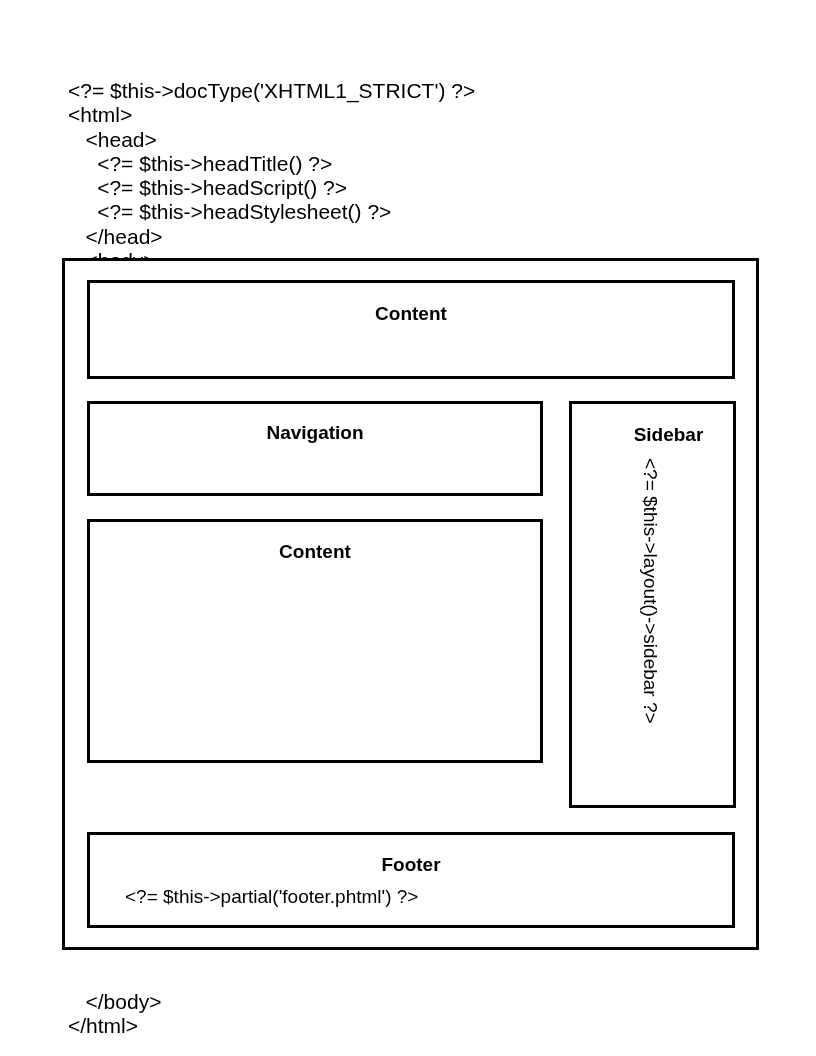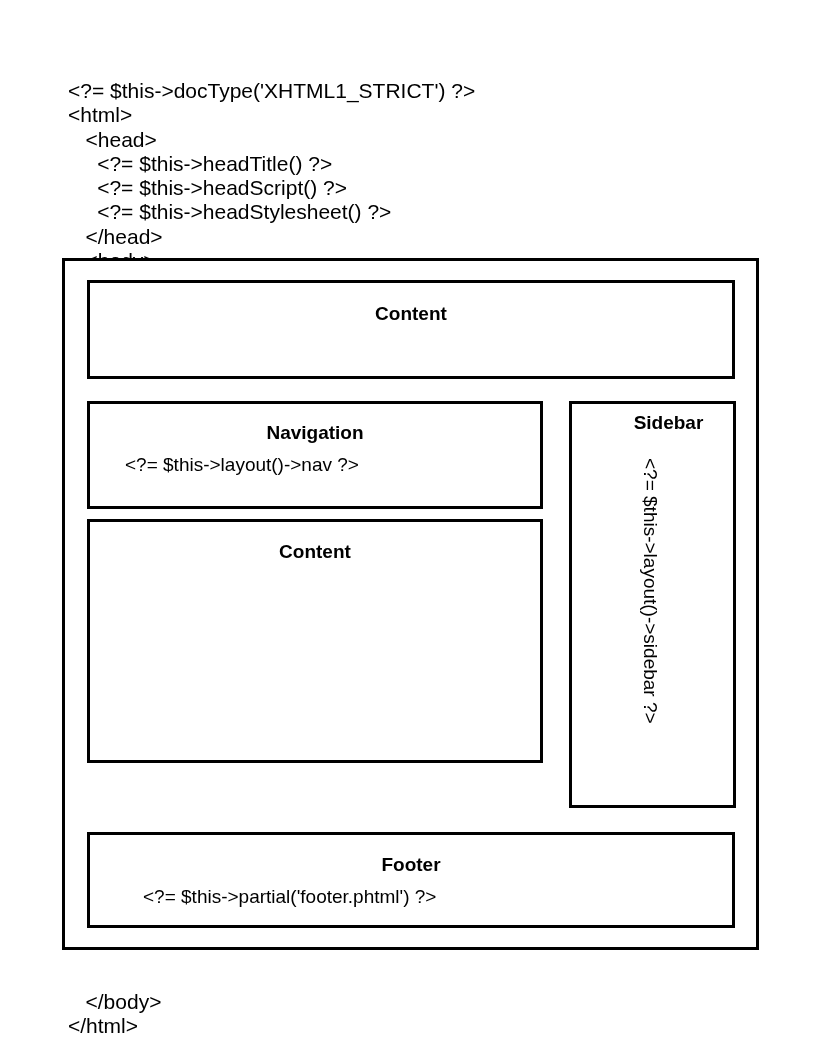--- a/index.html
+++ b/index.html
@@ -63,32 +63,32 @@
     line-height: 22px;
     white-space: nowrap;
   }
 
   
   #region-header { left: 87px;  top: 280px; width: 648px; height: 99px; }
   #region-header .region-title { top: 20px; }
   #region-header .region-code  { left: 35px; top: 52px; }
 
   
-  #region-nav { left: 87px;  top: 401px; width: 456px; height: 108px; }
+  #region-nav { left: 87px;  top: 401px; width: 456px; height: 95px; }
   #region-nav .region-title { top: 18px; }
   #region-nav .region-code  { left: 35px; top: 50px; }
 
   
   #region-content { left: 87px; top: 519px; width: 456px; height: 244px; }
   #region-content .region-title { top: 19px; }
   #region-content .region-code  { left: 35px; top: 51px; }
 
   
   #region-sidebar { left: 569px; top: 401px; width: 167px; height: 407px; }
-  #region-sidebar .region-title { top: 8px; margin-left: 32px; }
+  #region-sidebar .region-title { top: 20px; margin-left: 32px; }
   #sidebar-code-rot {
     position: absolute;
     left: 50%;
     top: 54px;
     width: 0;
     height: 0;
   }
   #sidebar-code-rot .rot-text {
     position: absolute;
     transform-origin: 0 0;
@@ -97,21 +97,21 @@
     line-height: 19px;
     white-space: nowrap;
     left: 0;
     top: 0;
     margin-left: 7px;
   }
 
   
   #region-footer { left: 87px; top: 832px; width: 648px; height: 96px; }
   #region-footer .region-title { top: 19px; }
-  #region-footer .region-code  { left: 53px; top: 51px; text-align: right; }
+  #region-footer .region-code  { left: 35px; top: 51px; text-align: right; }
 </style>
 </head>
 <body>
 
 <pre class="code-block" id="code-top">&lt;?= $this-&gt;docType('XHTML1_STRICT') ?&gt;
 &lt;html&gt;
    &lt;head&gt;
      &lt;?= $this-&gt;headTitle() ?&gt;
      &lt;?= $this-&gt;headScript() ?&gt;
      &lt;?= $this-&gt;headStylesheet() ?&gt;
@@ -119,21 +119,20 @@
    &lt;body&gt;</pre>
 
 <div id="outer-frame"></div>
 
 <div class="region" id="region-header">
   <div class="region-title">Content</div>
 </div>
 
 <div class="region" id="region-nav">
   <div class="region-title">Navigation</div>
-  <div class="region-code">&lt;?= $this-&gt;layout()-&gt;nav ?&gt;</div>
 </div>
 
 <div class="region" id="region-content">
   <div class="region-title">Content</div>
 </div>
 
 <div class="region" id="region-sidebar">
   <div class="region-title">Sidebar</div>
   <div id="sidebar-code-rot">
     <div class="rot-text">&lt;?= $this-&gt;layout()-&gt;sidebar ?&gt;</div>

